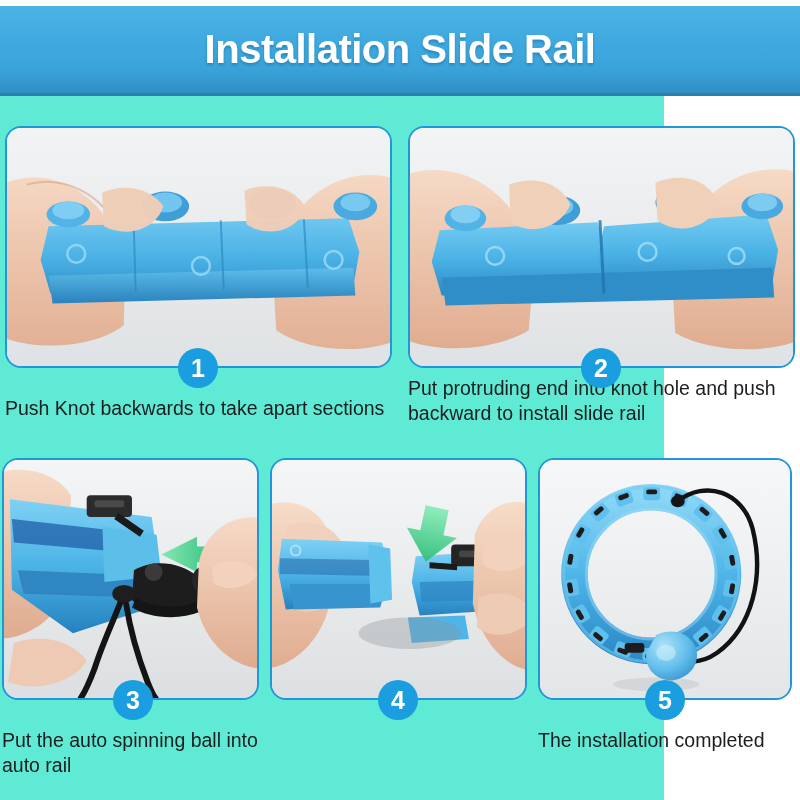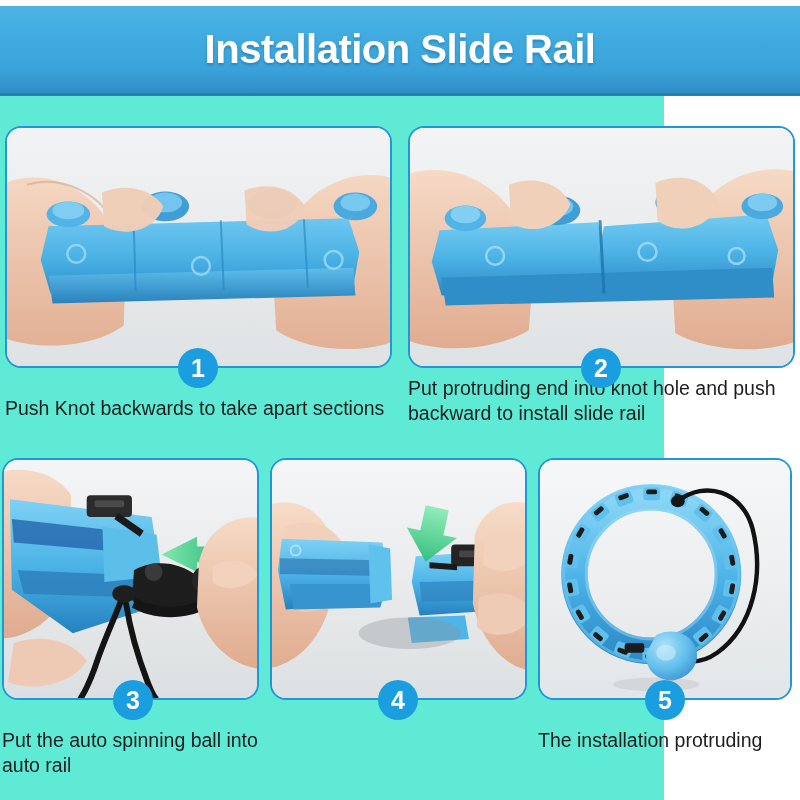--- a/index.html
+++ b/index.html
@@ -441,15 +441,15 @@
       <ellipse cx="140" cy="42" rx="7" ry="6" fill="#161616"></ellipse>
 
       <path d="M118 178 C 134 170 152 176 158 190 C 164 206 152 222 134 224 C 116 224 106 210 108 196 Z" fill="url(#ball5)"></path>
       <ellipse cx="128" cy="196" rx="10" ry="8" fill="#cfeefc" opacity="0.55"></ellipse>
       <rect x="86" y="186" width="20" height="10" rx="3" fill="#1c1c1c"></rect>
 
       <ellipse cx="118" cy="228" rx="44" ry="7" fill="#9aa0a6" opacity="0.22"></ellipse>
     </svg>
   </div>
   <div class="badge" id="badge-5">5</div>
-  <div class="caption" id="caption-5">The installation protruding</div>
+  <div class="caption" id="caption-5">The installation completed</div>
 
 </div>
 
 </body></html>

